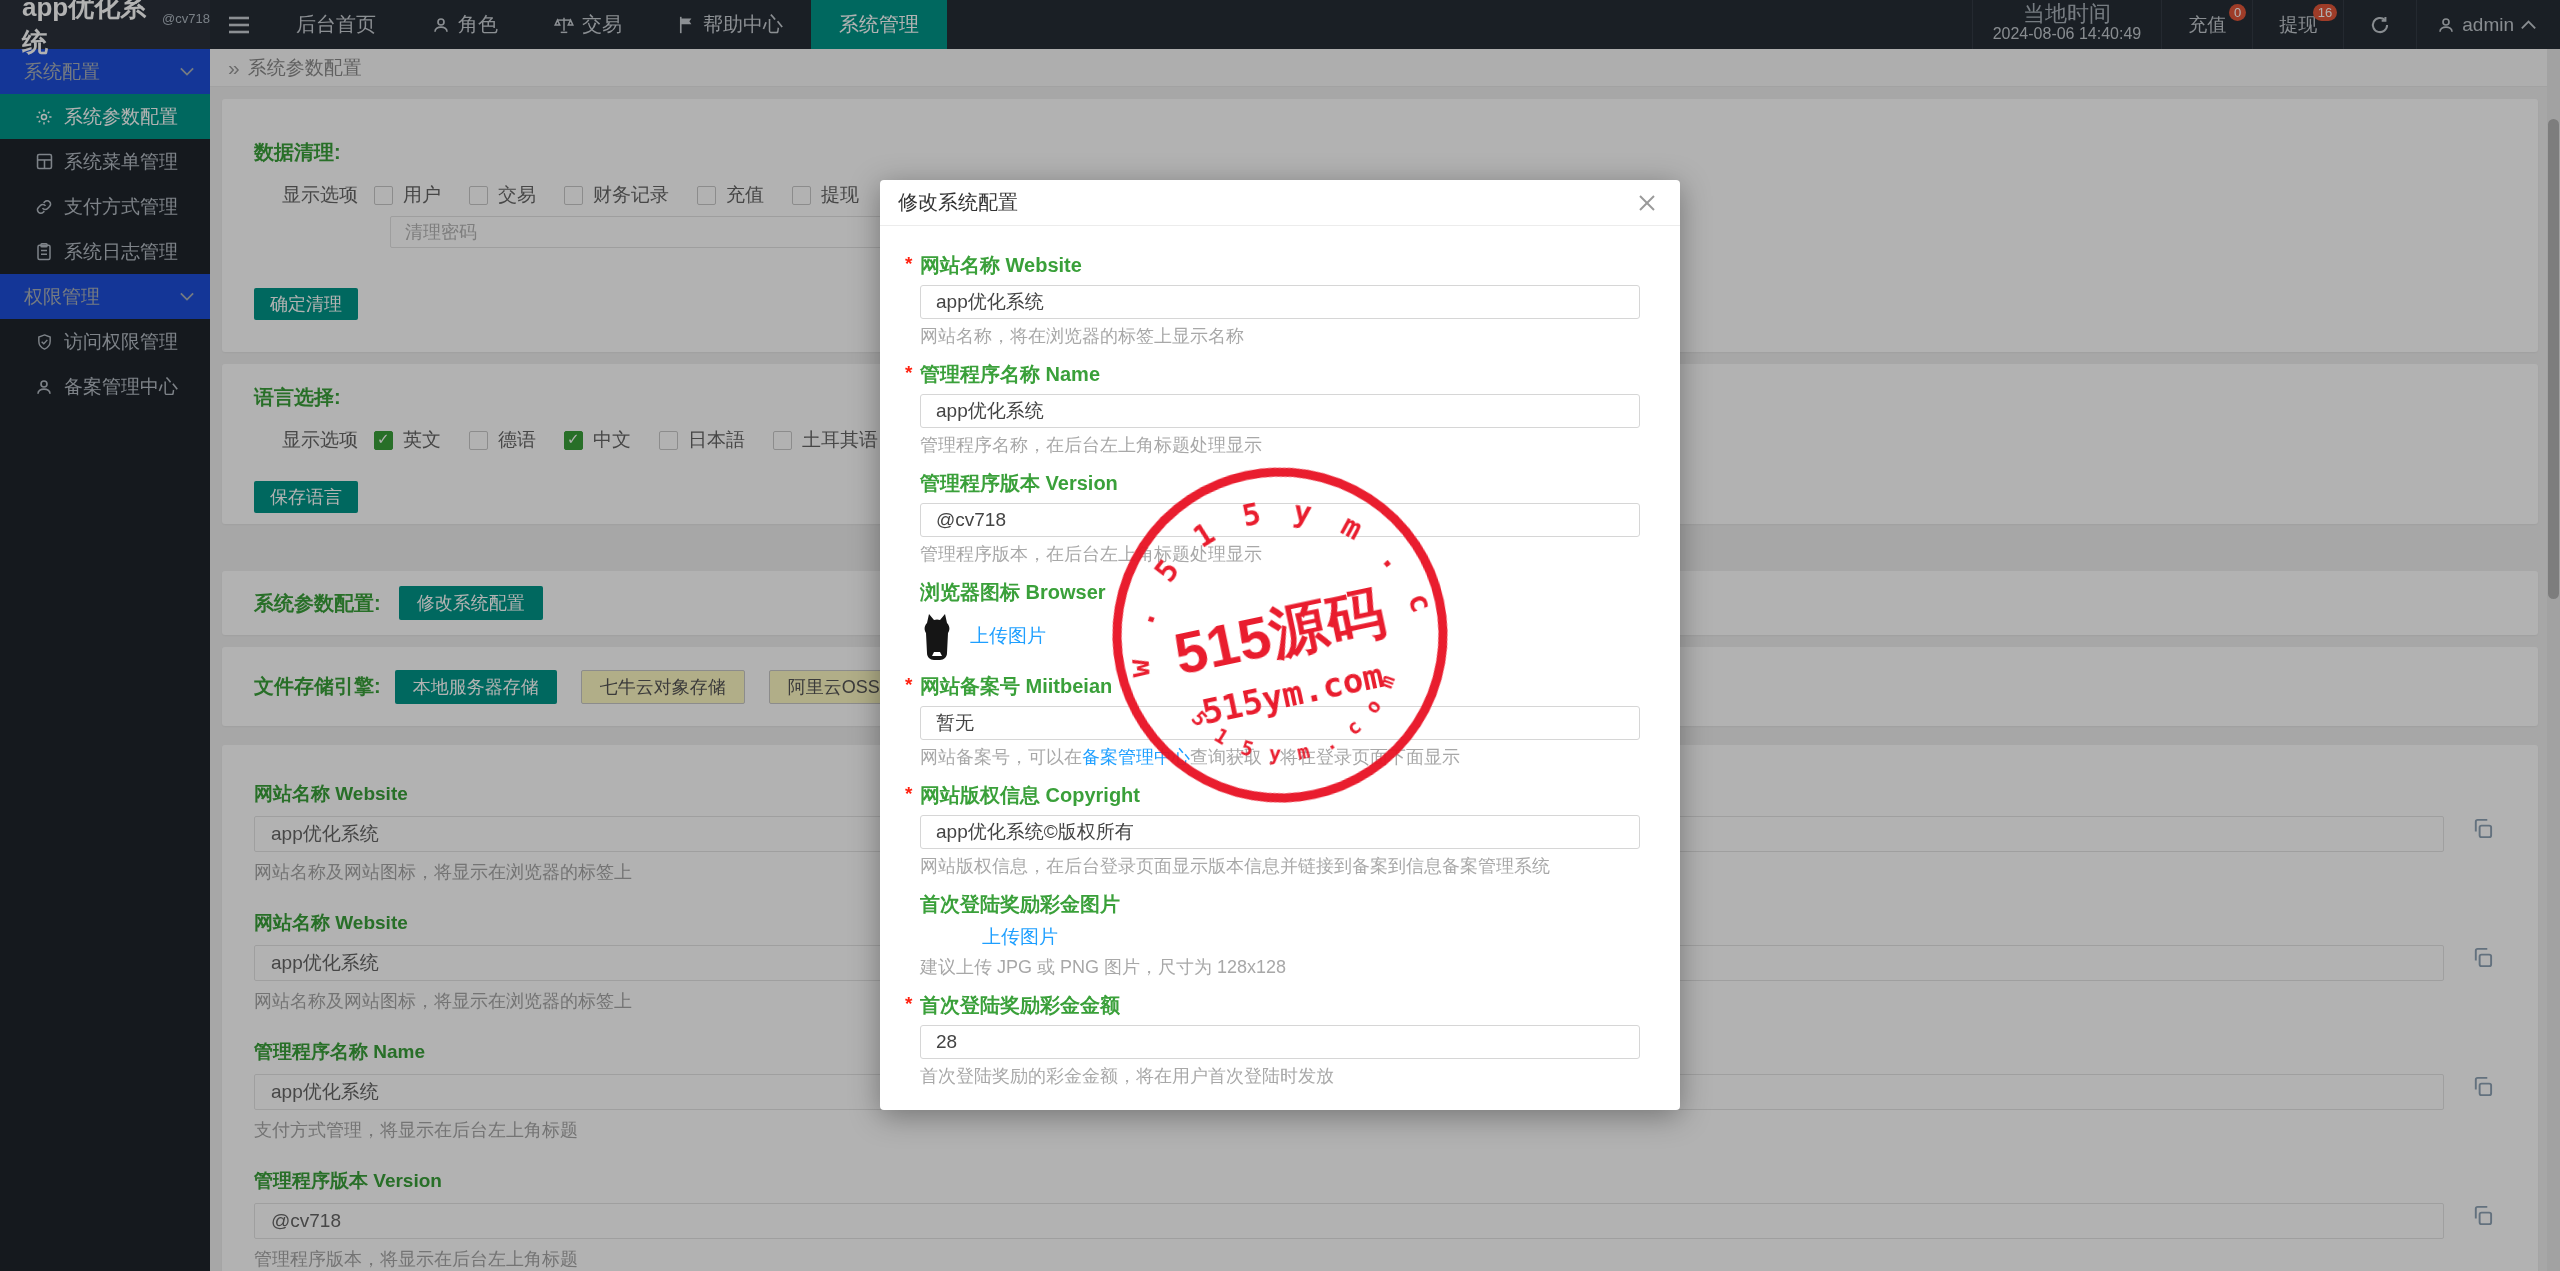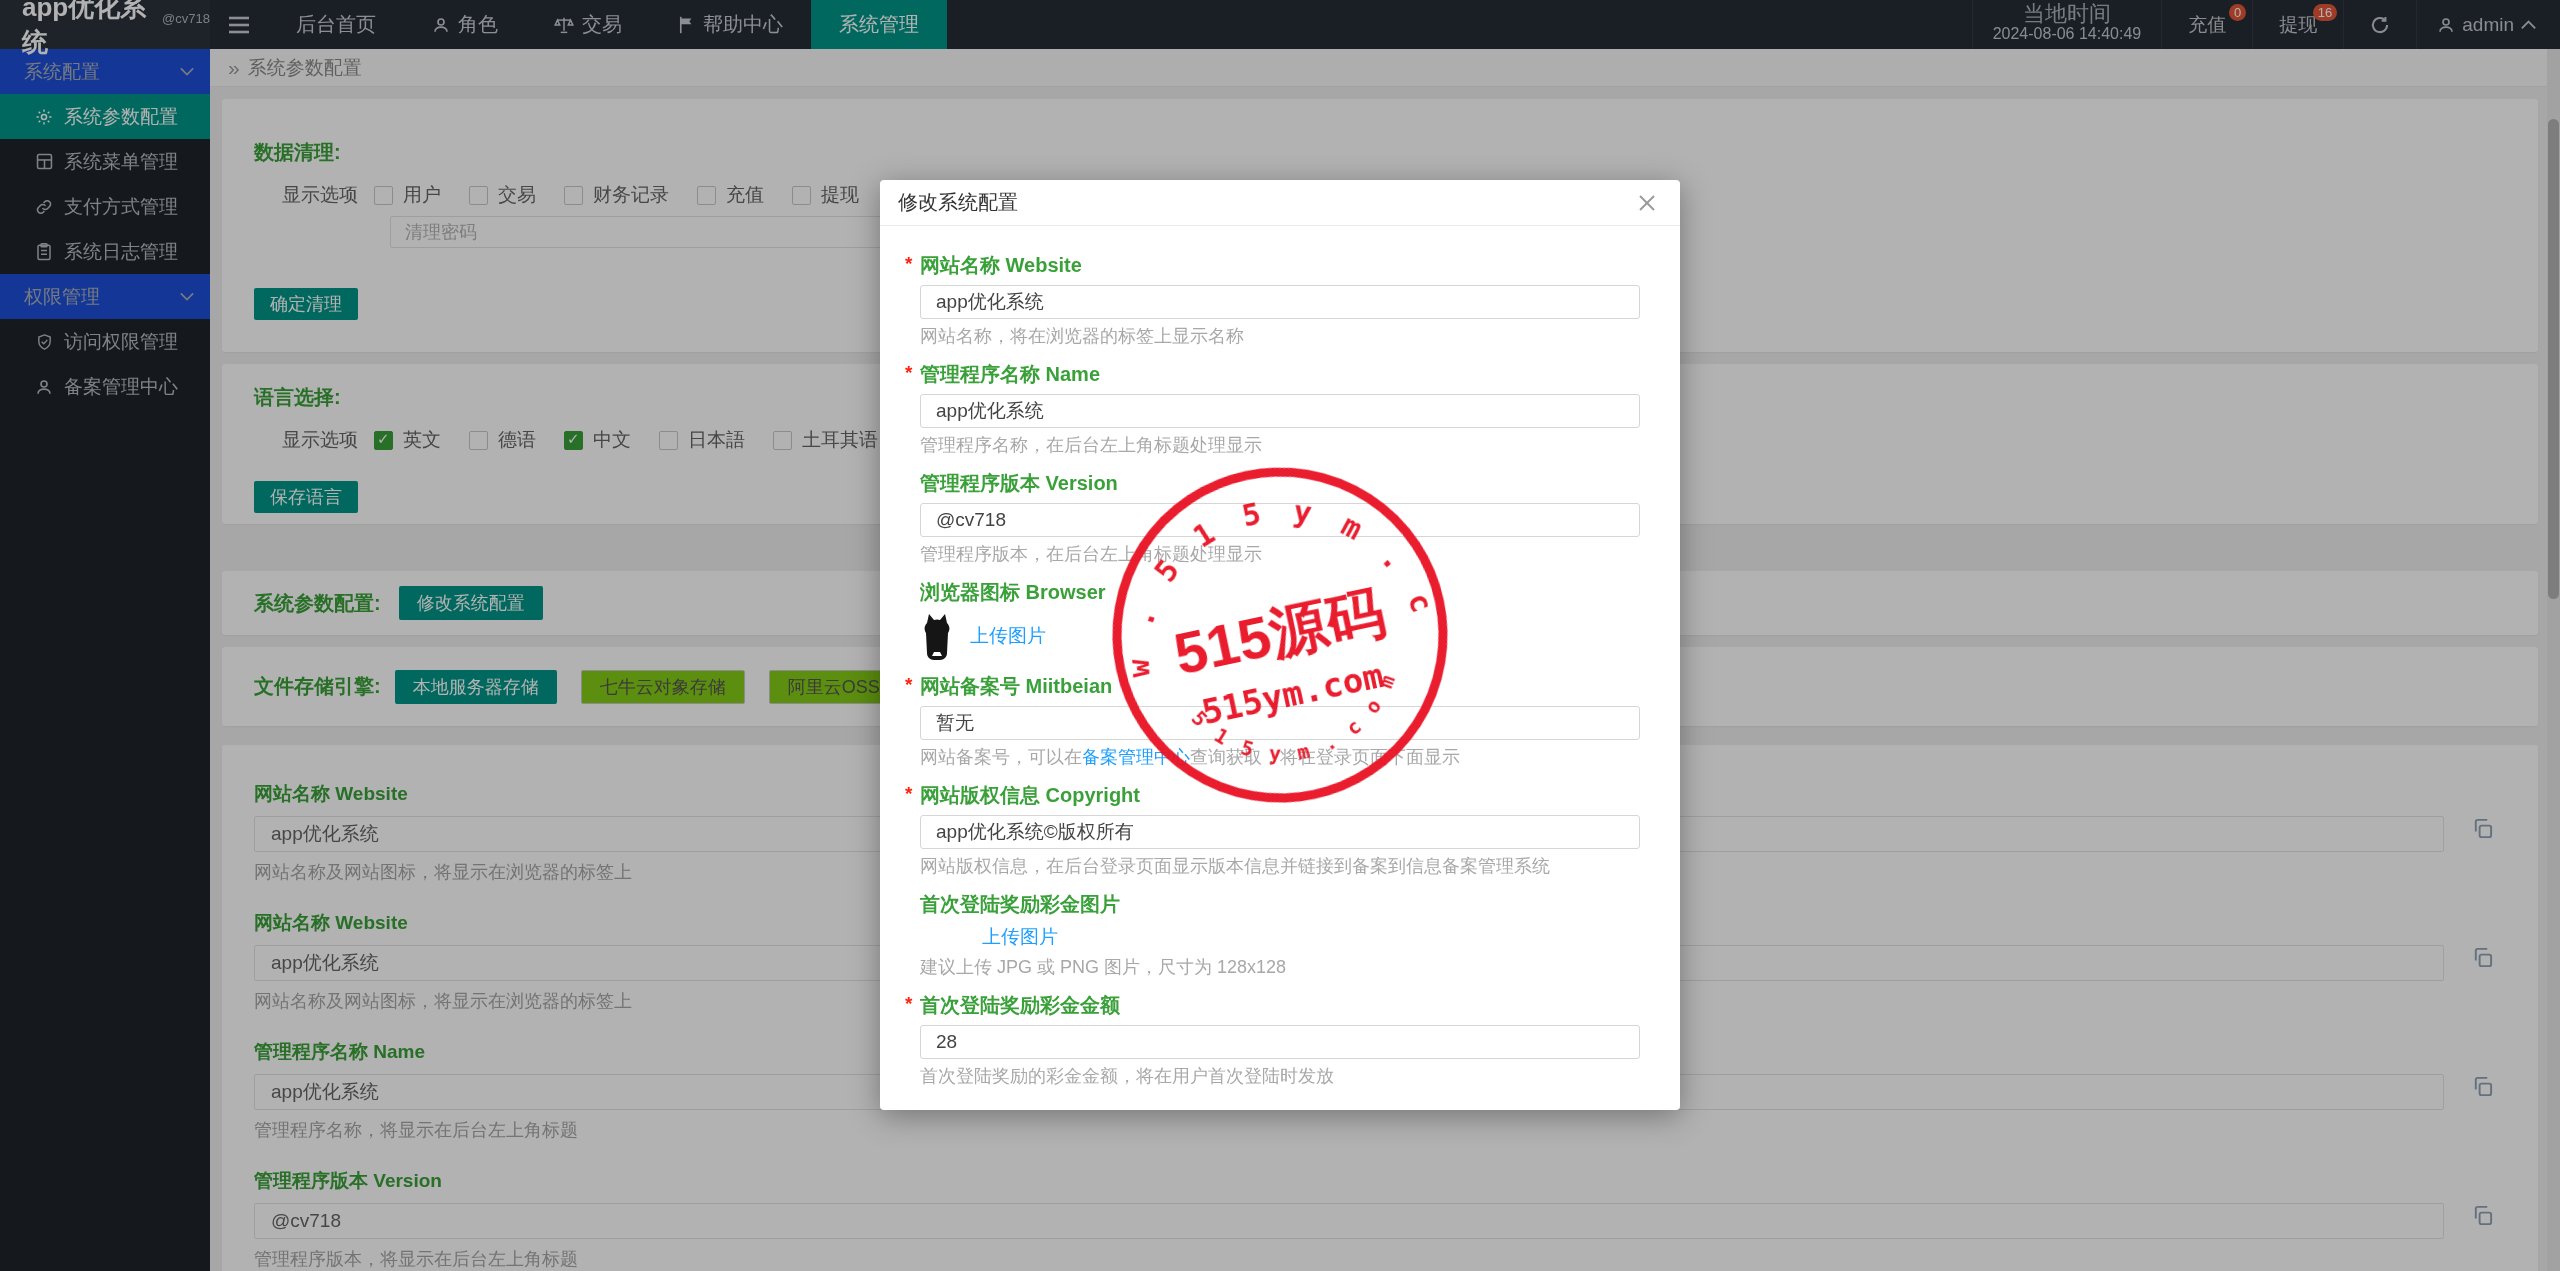--- a/index.html
+++ b/index.html
@@ -47,21 +47,21 @@
   .opt-label { width:120px; text-align:right; color:#666; font-size:19px; padding-right:16px; }
   .opt-item { display:flex; align-items:center; gap:10px; margin-right:28px; color:#666; font-size:19px; }
   .cb { width:19px; height:19px; border:1px solid #c9c9c9; border-radius:2px; background:#fff; position:relative; cursor:pointer; }
   .cb.on { background:#3aa03a; border-color:#3aa03a; }
   .cb.on::after { content:"✓"; position:absolute; left:2px; top:-2px; color:#fff; font-size:15px; }
   .clean-input { margin-left:136px; margin-top:8px; width:1100px; height:32px; border:1px solid #e2e2e2; border-radius:2px; font-size:18px; color:#666; padding:0 14px; outline:none; }
   .clean-input::placeholder { color:#b5b5b5; }
   .btn { display:inline-flex; align-items:center; justify-content:center; border:none; border-radius:2px; font-size:18px; cursor:pointer; font-family:inherit; }
   .btn-teal { background:#009688; color:#fff; height:32px; padding:0 16px; }
   .btn-teal.md { height:34px; padding:0 18px; }
-  .btn-plain { background:#84cc16; color:#555; border:1px solid #c9c9c9; height:34px; padding:12px 18px;text-align:right; }
+  .btn-plain { background:#fef9c3; color:#555; border:1px solid #c9c9c9; height:34px; padding:12px 18px;text-align:right; }
   .c1 .btn-teal { margin-left:0; margin-top:40px; }
   .c2 .btn-teal { margin-top:28px; }
 
   
   .frow { position:relative; margin-bottom:26px; }
   .frow .flabel { color:#3aa03a; font-size:19px; font-weight:bold; margin-bottom:9px; }
   .frow input { width:calc(100% - 58px); height:36px; border:1px solid #e4e4e4; border-radius:2px; background:#fff; color:#666; font-size:19px; padding:0 16px; outline:none; font-family:inherit; }
   .frow .fhint { color:#a6a6a6; font-size:18px; margin-top:8px; }
   .copy-ic { position:absolute; right:8px; top:36px; cursor:pointer; }
   a.hlink { color:#1e9fff; text-decoration:none; cursor:pointer; }
@@ -367,21 +367,21 @@
             <svg class="i" width="23" height="23" viewBox="0 0 24 24" fill="none" stroke="#8fa3b5" stroke-width="2">
               <rect x="9" y="9" width="12" height="12" rx="2"></rect>
               <path d="M5 15V5a2 2 0 0 1 2-2h10"></path>
             </svg>
           </span><div class="fhint"><span>网站名称及网站图标，将显示在浏览器的标签上</span></div></div>
         <div class="frow"><div class="flabel">管理程序名称 Name</div><input value="app优化系统" style=""><span class="copy-ic">
             <svg class="i" width="23" height="23" viewBox="0 0 24 24" fill="none" stroke="#8fa3b5" stroke-width="2">
               <rect x="9" y="9" width="12" height="12" rx="2"></rect>
               <path d="M5 15V5a2 2 0 0 1 2-2h10"></path>
             </svg>
-          </span><div class="fhint"><span>管理程序名称，将显示在后台左上角标题</span></div></div>
+          </span><div class="fhint"><span>支付方式管理，将显示在后台左上角标题</span></div></div>
         <div class="frow"><div class="flabel">管理程序版本 Version</div><input value="@cv718" style=""><span class="copy-ic">
             <svg class="i" width="23" height="23" viewBox="0 0 24 24" fill="none" stroke="#8fa3b5" stroke-width="2">
               <rect x="9" y="9" width="12" height="12" rx="2"></rect>
               <path d="M5 15V5a2 2 0 0 1 2-2h10"></path>
             </svg>
           </span><div class="fhint"><span>管理程序版本，将显示在后台左上角标题</span></div></div>
       </div>
 
   </div>
 </div>

